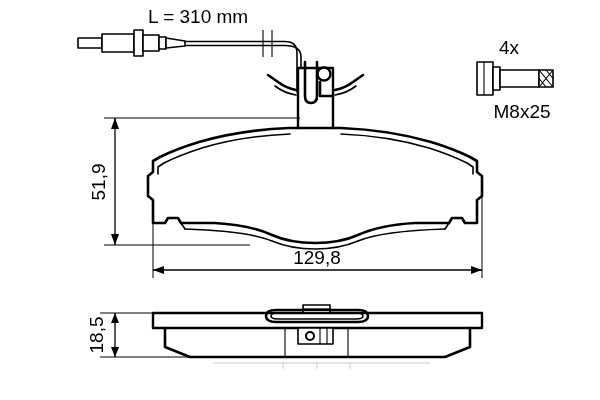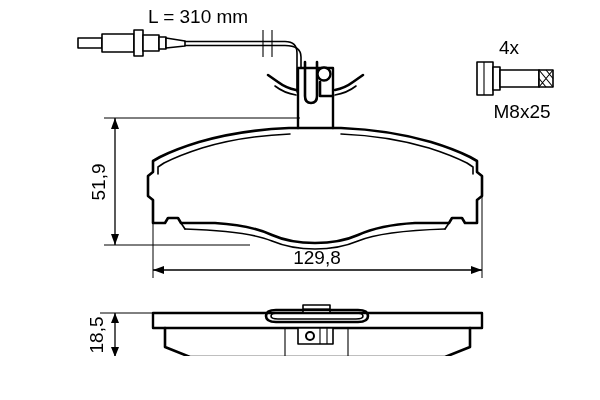--- a/index.html
+++ b/index.html
@@ -6,21 +6,21 @@
     margin: 0;
     padding: 0;
     background: #ffffff;
   }
   body {
     font-family: "Liberation Sans", sans-serif;
   }
   #drawing-root {
     position: relative;
     width: 600px;
-    height: 356px;
+    height: 400px;
     background: #ffffff;
     overflow: hidden;
   }
   #tech-svg {
     position: absolute;
     left: 0;
     top: 0;
     width: 600px;
     height: 400px;
     display: block;

